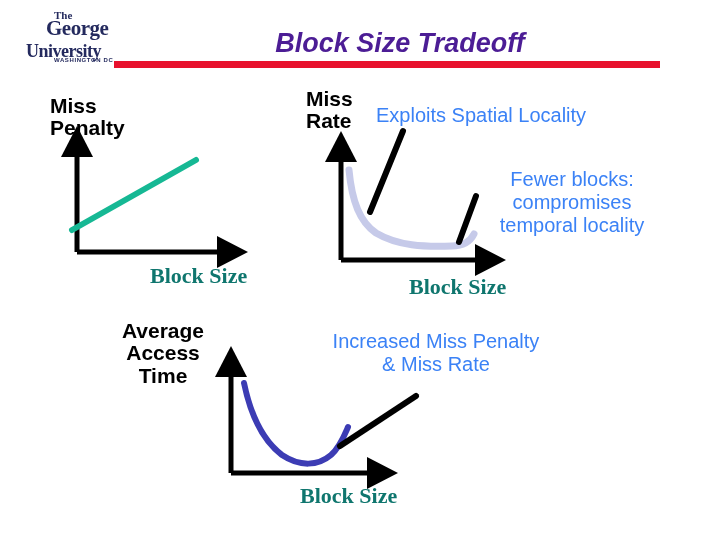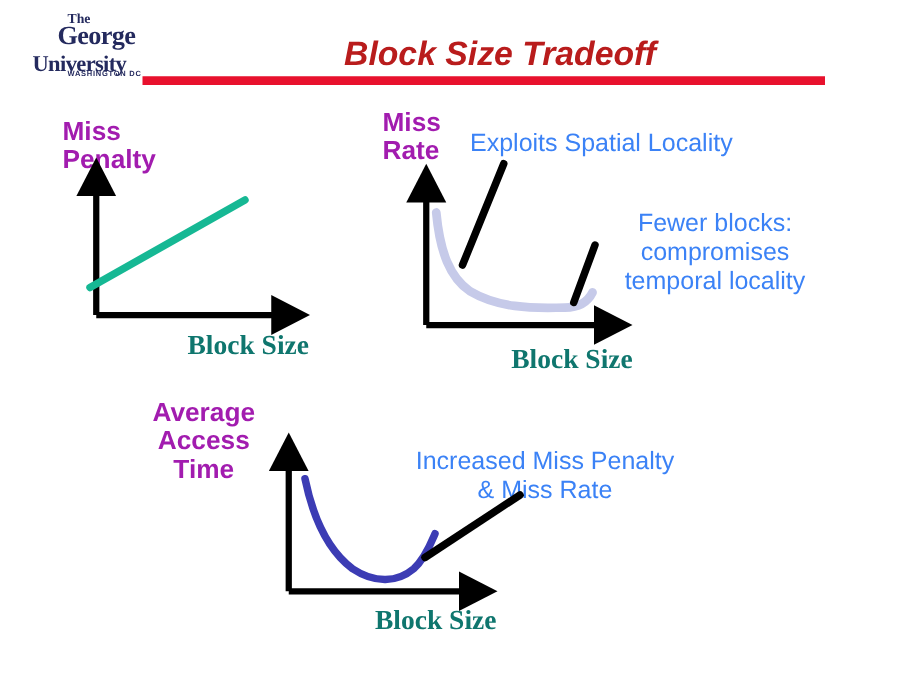--- a/index.html
+++ b/index.html
@@ -40,21 +40,21 @@
   #logo .lg-univ  { top: 32px; left: 2px; font-size: 18px; letter-spacing: -0.5px; }
   #logo .lg-dc    { top: 47px; left: 30px; font-size: 6px; font-family: "Liberation Sans", sans-serif; letter-spacing: 0.6px; }
 
   
   #title {
     position: absolute;
     left: 140px;
     top: 28px;
     width: 520px;
     text-align: center;
-    color: #b91c1c;
+    color: #4c1d95;
     font-family: "Liberation Sans", sans-serif;
     font-weight: bold;
     font-style: italic;
     font-size: 27px;
     letter-spacing: 0px;
     white-space: nowrap;
   }
   #rulebar {
     position: absolute;
     left: 114px;
@@ -63,21 +63,21 @@
     height: 7px;
     background: #e8112d;
   }
 
   
   .ylabel {
     position: absolute;
     font-family: "Liberation Sans", sans-serif;
     font-weight: bold;
     font-size: 21px;
-    color: #a21caf;
+    color: #000000;
     line-height: 1.07;
     white-space: pre-line;
   }
   .xlabel {
     position: absolute;
     font-family: "Liberation Serif", serif;
     font-weight: bold;
     font-size: 22px;
     color: #0f766e;
     white-space: nowrap;
@@ -124,21 +124,21 @@
 
   <div class="ylabel" style="left:100px; top:320px; text-align:center; width:126px;">Average
 Access
 Time</div>
   <div class="xlabel" style="left:300px; top:483px;">Block Size</div>
 
   <div class="annot" style="left:376px; top:104px;">Exploits Spatial Locality</div>
   <div class="annot" style="left:430px; top:168px; width:284px; text-align:center;">Fewer blocks:
 compromises
 temporal locality</div>
-  <div class="annot" style="left:266px; top:330px; width:340px; text-align:center;margin-top:28px;">Increased Miss Penalty
+  <div class="annot" style="left:266px; top:330px; width:340px; text-align:center;">Increased Miss Penalty
 &amp; Miss Rate</div>
 
   <svg id="art" viewBox="0 0 720 540">
 
     <defs>
       <marker id="ah" markerWidth="7" markerHeight="7" refX="1" refY="3.2" orient="auto" markerUnits="strokeWidth">
         <path d="M0,0 L6.2,3.2 L0,6.4 z" fill="#000000"></path>
       </marker>
     </defs>
 

